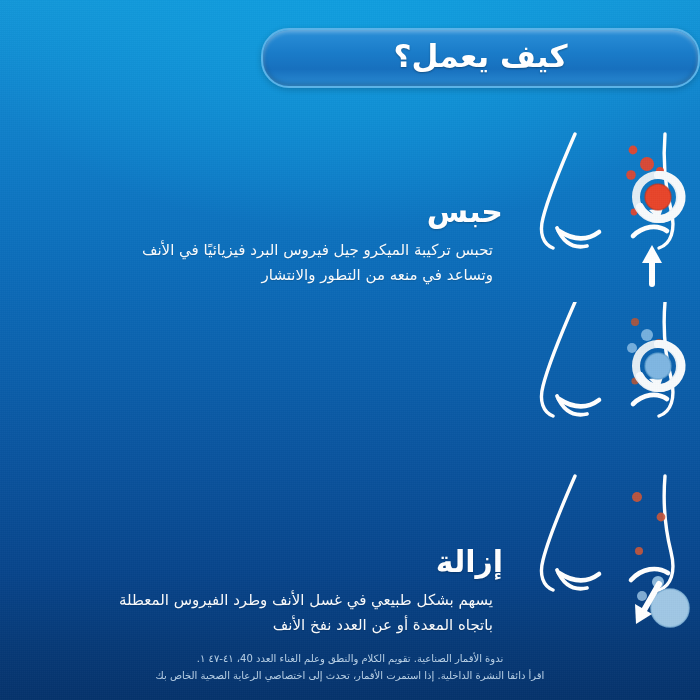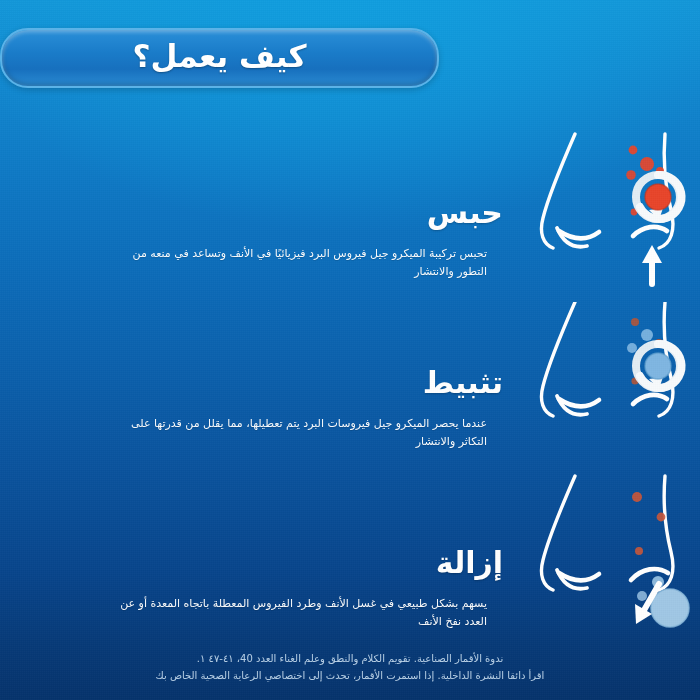--- a/index.html
+++ b/index.html
@@ -46,22 +46,23 @@
     opacity: .75;
   }
 
   
   .title-wrap {
     position: absolute;
     top: 28px;
     left: 0;
     right: 0;
     display: flex;
-    justify-content: flex-end;
+    justify-content: flex-start;
     z-index: 5;
+    padding-left: 48px;
   }
   .title-pill {
     width: 435px;
     height: 56px;
     border-radius: 28px;
     background: linear-gradient(180deg, #2a8fd8 0%, #1a7cc9 40%, #1770be 70%, #2a8ad2 100%);
     border: 2px solid #5bb3e8;
     box-shadow:
       inset 0 2px 4px rgba(255,255,255,0.35),
       inset 0 -2px 5px rgba(0,0,0,0.22),
@@ -111,23 +112,23 @@
     color: #ffffff;
     font-size: 30px;
     font-weight: bold;
     line-height: 1.12;
     margin: 0 0 6px 0;
     text-shadow: 0 1px 2px rgba(0,0,0,0.22);
   }
   #section-3 .sec-heading { }
   .sec-body {
     color: #ffffff;
-    font-size: 11px;
+    font-size: 15px;
     line-height: 1.62;
-    margin: 16px;
+    margin: 10px;
     opacity: .98;
     text-shadow: 0 1px 1px rgba(0,0,0,0.14);
   }
 
   
   .nose-svg { position: absolute; inset: 0; width: 100%; height: 100%; }
 
   
   .footer {
     position: absolute;
@@ -218,24 +219,20 @@
 
         <g>
           <circle cx="145" cy="64" r="22" fill="none" stroke="#eef3f7" stroke-width="8" opacity=".95"></circle>
           <path d="M145 42 A22 22 0 1 1 127 74" fill="none" stroke="#f7fafc" stroke-width="8" stroke-linecap="round"></path>
           <polygon points="146,87 136,77 150,75" fill="#f7fafc"></polygon>
           <circle cx="145" cy="64" r="13" fill="#7fb6e2"></circle>
           <circle cx="145" cy="64" r="13" fill="none" stroke="#5e9ecd" stroke-width="1.5" opacity=".7"></circle>
         </g>
       </svg>
     </div>
-    <div class="copy">
-      <h2 class="sec-heading">تثبيط</h2>
-      <p class="sec-body">عندما يحصر الميكرو جيل فيروسات البرد يتم تعطيلها، مما يقلل من قدرتها على التكاثر والانتشار</p>
-    </div>
   </div>
 
   <div class="section" id="section-3">
     <div class="art">
       <svg class="nose-svg" viewBox="0 0 185 175" xmlns="http://www.w3.org/2000/svg" aria-hidden="true">
         <path d="M62 4 C48 36 36 64 30 88 C26 103 30 114 40 118" fill="none" stroke="#ffffff" stroke-width="3.4" stroke-linecap="round"></path>
         <path d="M44 98 C50 112 60 119 74 116" fill="none" stroke="#ffffff" stroke-width="3.8" stroke-linecap="round"></path>
         <path d="M46 101 C60 110 74 111 86 102" fill="none" stroke="#ffffff" stroke-width="4.6" stroke-linecap="round"></path>
         <path d="M152 4 C150 28 152 56 158 80 C163 100 158 114 146 118" fill="none" stroke="#ffffff" stroke-width="3.4" stroke-linecap="round"></path>
         <path d="M118 108 C129 96 144 94 155 101" fill="none" stroke="#ffffff" stroke-width="4.6" stroke-linecap="round"></path>

